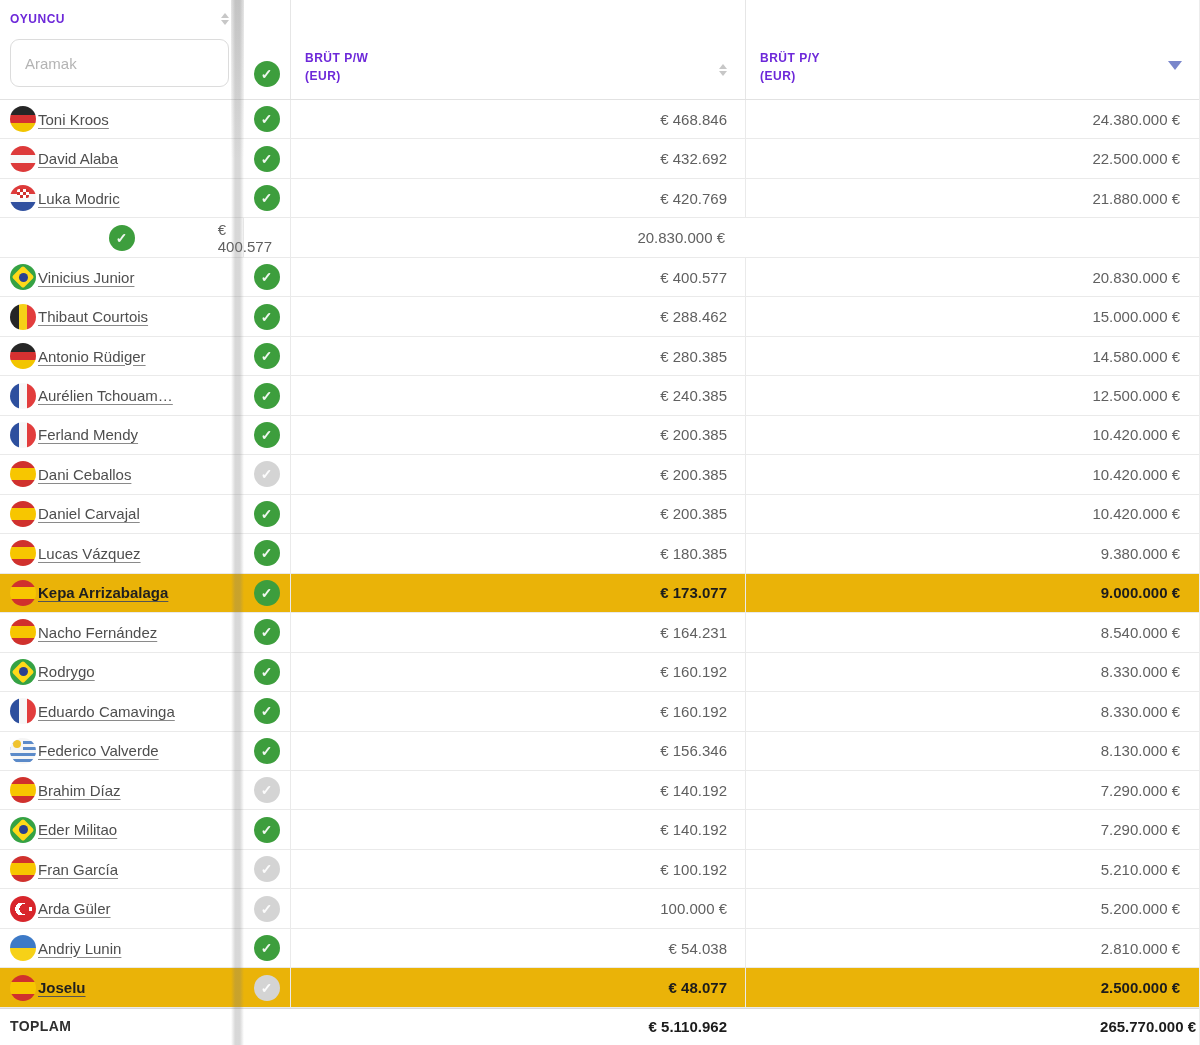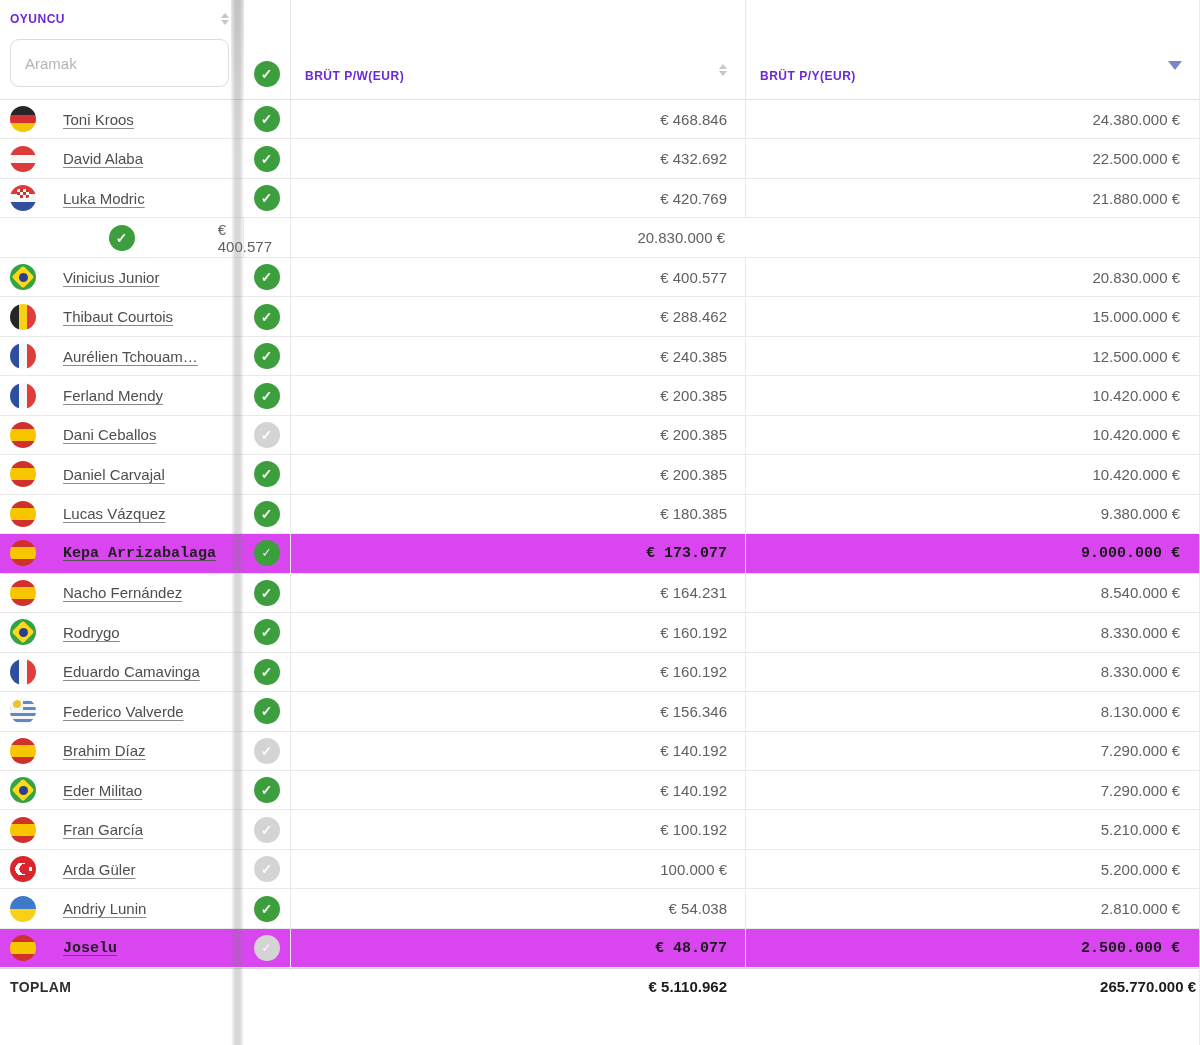--- a/index.html
+++ b/index.html
@@ -12,35 +12,35 @@
   
   .thead{height:100px;border-bottom:1px solid #e2e2e2;}
   .th{box-sizing:border-box;}
   .th-player{padding:8px 8px 0 10px;}
   .oyuncu-row{display:flex;align-items:center;justify-content:space-between;padding-right:6px;height:22px;}
   .col-label{font-size:12px;font-weight:700;color:#6d28d9;letter-spacing:.5px;line-height:1.55;}
   .search-input{box-sizing:border-box;width:219px;height:48px;margin-top:9px;border:1px solid #dcdcdc;border-radius:9px;padding:4px 14px;font-family:"Liberation Sans",sans-serif;font-size:15px;color:#555;outline:none;background:#fff;}
   .search-input::placeholder{color:#b4b4b4;}
   .th-check{display:flex;align-items:flex-end;justify-content:center;padding-bottom:12px;}
   .th-money{border-left:1px solid #e6e6e6;display:flex;align-items:flex-end;justify-content:space-between;padding:0 18px 13px 14px;}
-  .th-money .labels{display:flex;}
+  .th-money .labels{display:flex;flex-direction:column;}
 
   
   .sort-icon{display:inline-flex;flex-direction:column;align-items:center;gap:2px;cursor:pointer;}
   .sort-icon i{display:block;width:0;height:0;border-left:4px solid transparent;border-right:4px solid transparent;}
   .sort-icon .up{border-bottom:5px solid #c7c7c7;}
   .sort-icon .down{border-top:5px solid #c7c7c7;}
   .th-money .sort-icon{margin-bottom:10px;}
   .filter-icon{width:0;height:0;border-left:7px solid transparent;border-right:7px solid transparent;border-top:9px solid #7986cb;margin-bottom:16px;cursor:pointer;}
 
   
   .row{height:39.48px;border-bottom:1px solid #eaeaea;background:#fff;}
-  .row.highlight{background:#d946ef;font-family:Liberation Mono, monospace;}
+  .row.highlight{background:#eab308;}
   .cell{box-sizing:border-box;display:flex;align-items:center;}
-  .cell-player{padding-left:10px;gap:27px;overflow:hidden;}
+  .cell-player{padding-left:10px;gap:2px;overflow:hidden;}
   .player-link{font-size:15px;color:#4e4e4e;text-decoration:underline;text-underline-offset:3px;text-decoration-color:#8a8a8a;white-space:nowrap;cursor:pointer;}
   .row.highlight .player-link{font-weight:700;color:#1f1f1f;text-decoration-color:#555;}
   .cell-check{justify-content:center;}
   .cell-money{justify-content:flex-end;font-size:15px;color:#606060;border-left:1px solid #eaeaea;}
   .cell-pw{padding-right:18px;}
   .cell-py{padding-right:20px;}
   .row.highlight .cell-money{font-weight:700;color:#1c1c1c;}
 
   
   .tfoot{height:36px;border-top:1px solid #d8d8d8;}
@@ -182,20 +182,31 @@
       <a class="player-link">Thibaut Courtois</a>
     </div>
     <div class="cell cell-check">
       <span class="check check-green"></span>
     </div>
     <div class="cell cell-money cell-pw">€ 288.462</div>
     <div class="cell cell-money cell-py">15.000.000 €</div>
   </div>
       <div class="grid row">
     <div class="cell cell-player">
+      <span class="flag flag-de"></span>
+      <a class="player-link">Antonio Rüdiger</a>
+    </div>
+    <div class="cell cell-check">
+      <span class="check check-green"></span>
+    </div>
+    <div class="cell cell-money cell-pw">€ 280.385</div>
+    <div class="cell cell-money cell-py">14.580.000 €</div>
+  </div>
+      <div class="grid row">
+    <div class="cell cell-player">
       <span class="flag flag-fr"></span>
       <a class="player-link">Aurélien Tchouam…</a>
     </div>
     <div class="cell cell-check">
       <span class="check check-green"></span>
     </div>
     <div class="cell cell-money cell-pw">€ 240.385</div>
     <div class="cell cell-money cell-py">12.500.000 €</div>
   </div>
       <div class="grid row">

